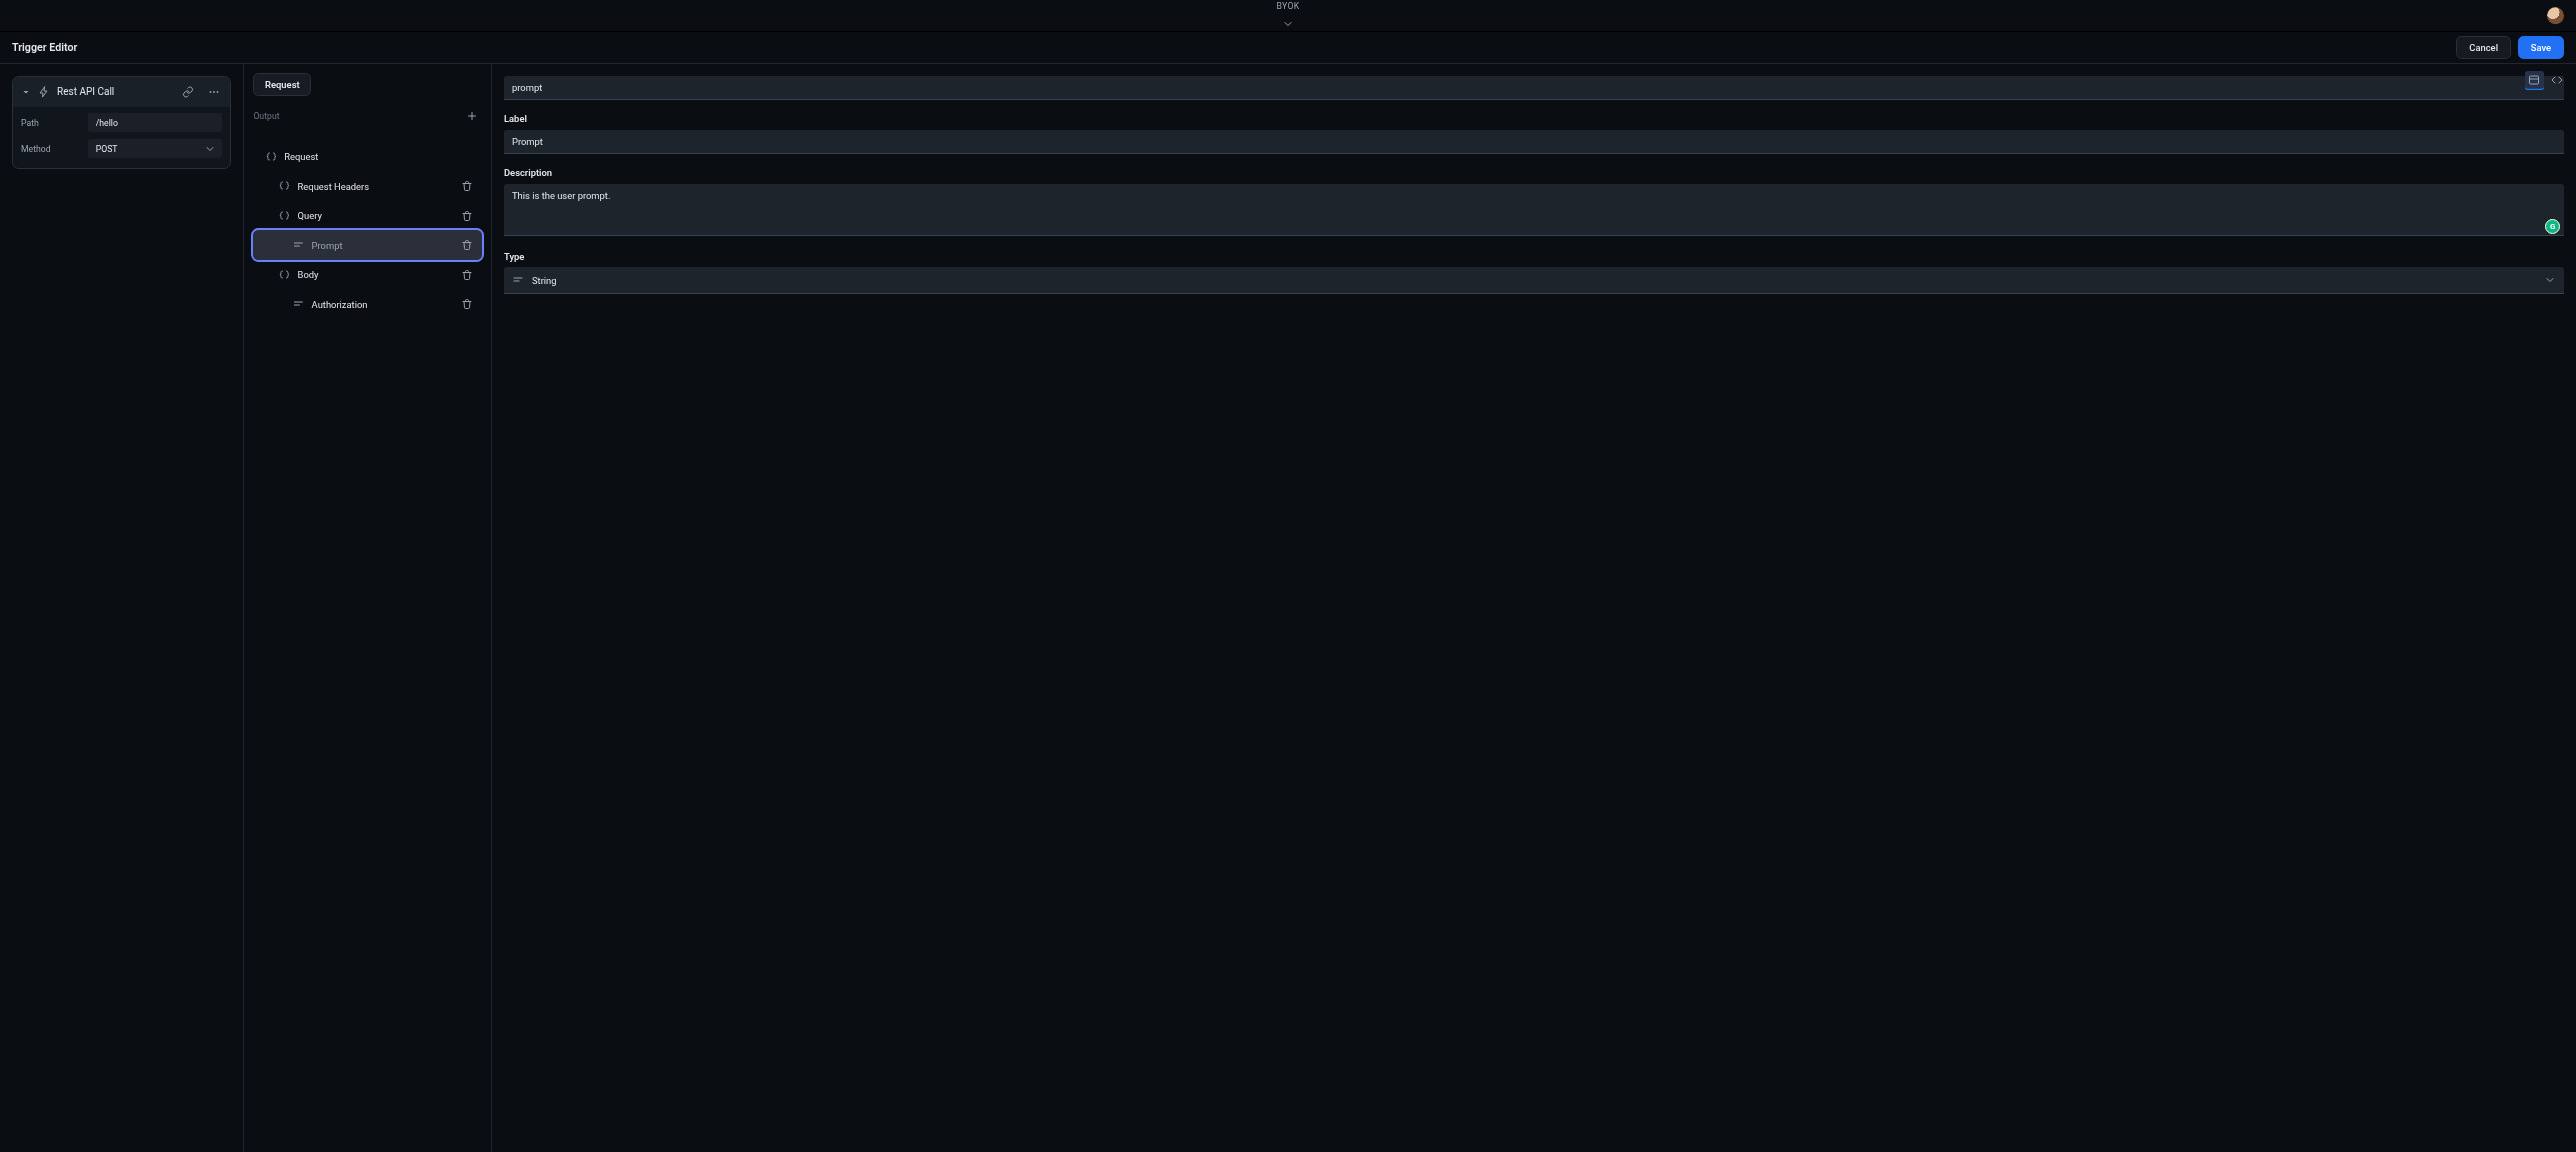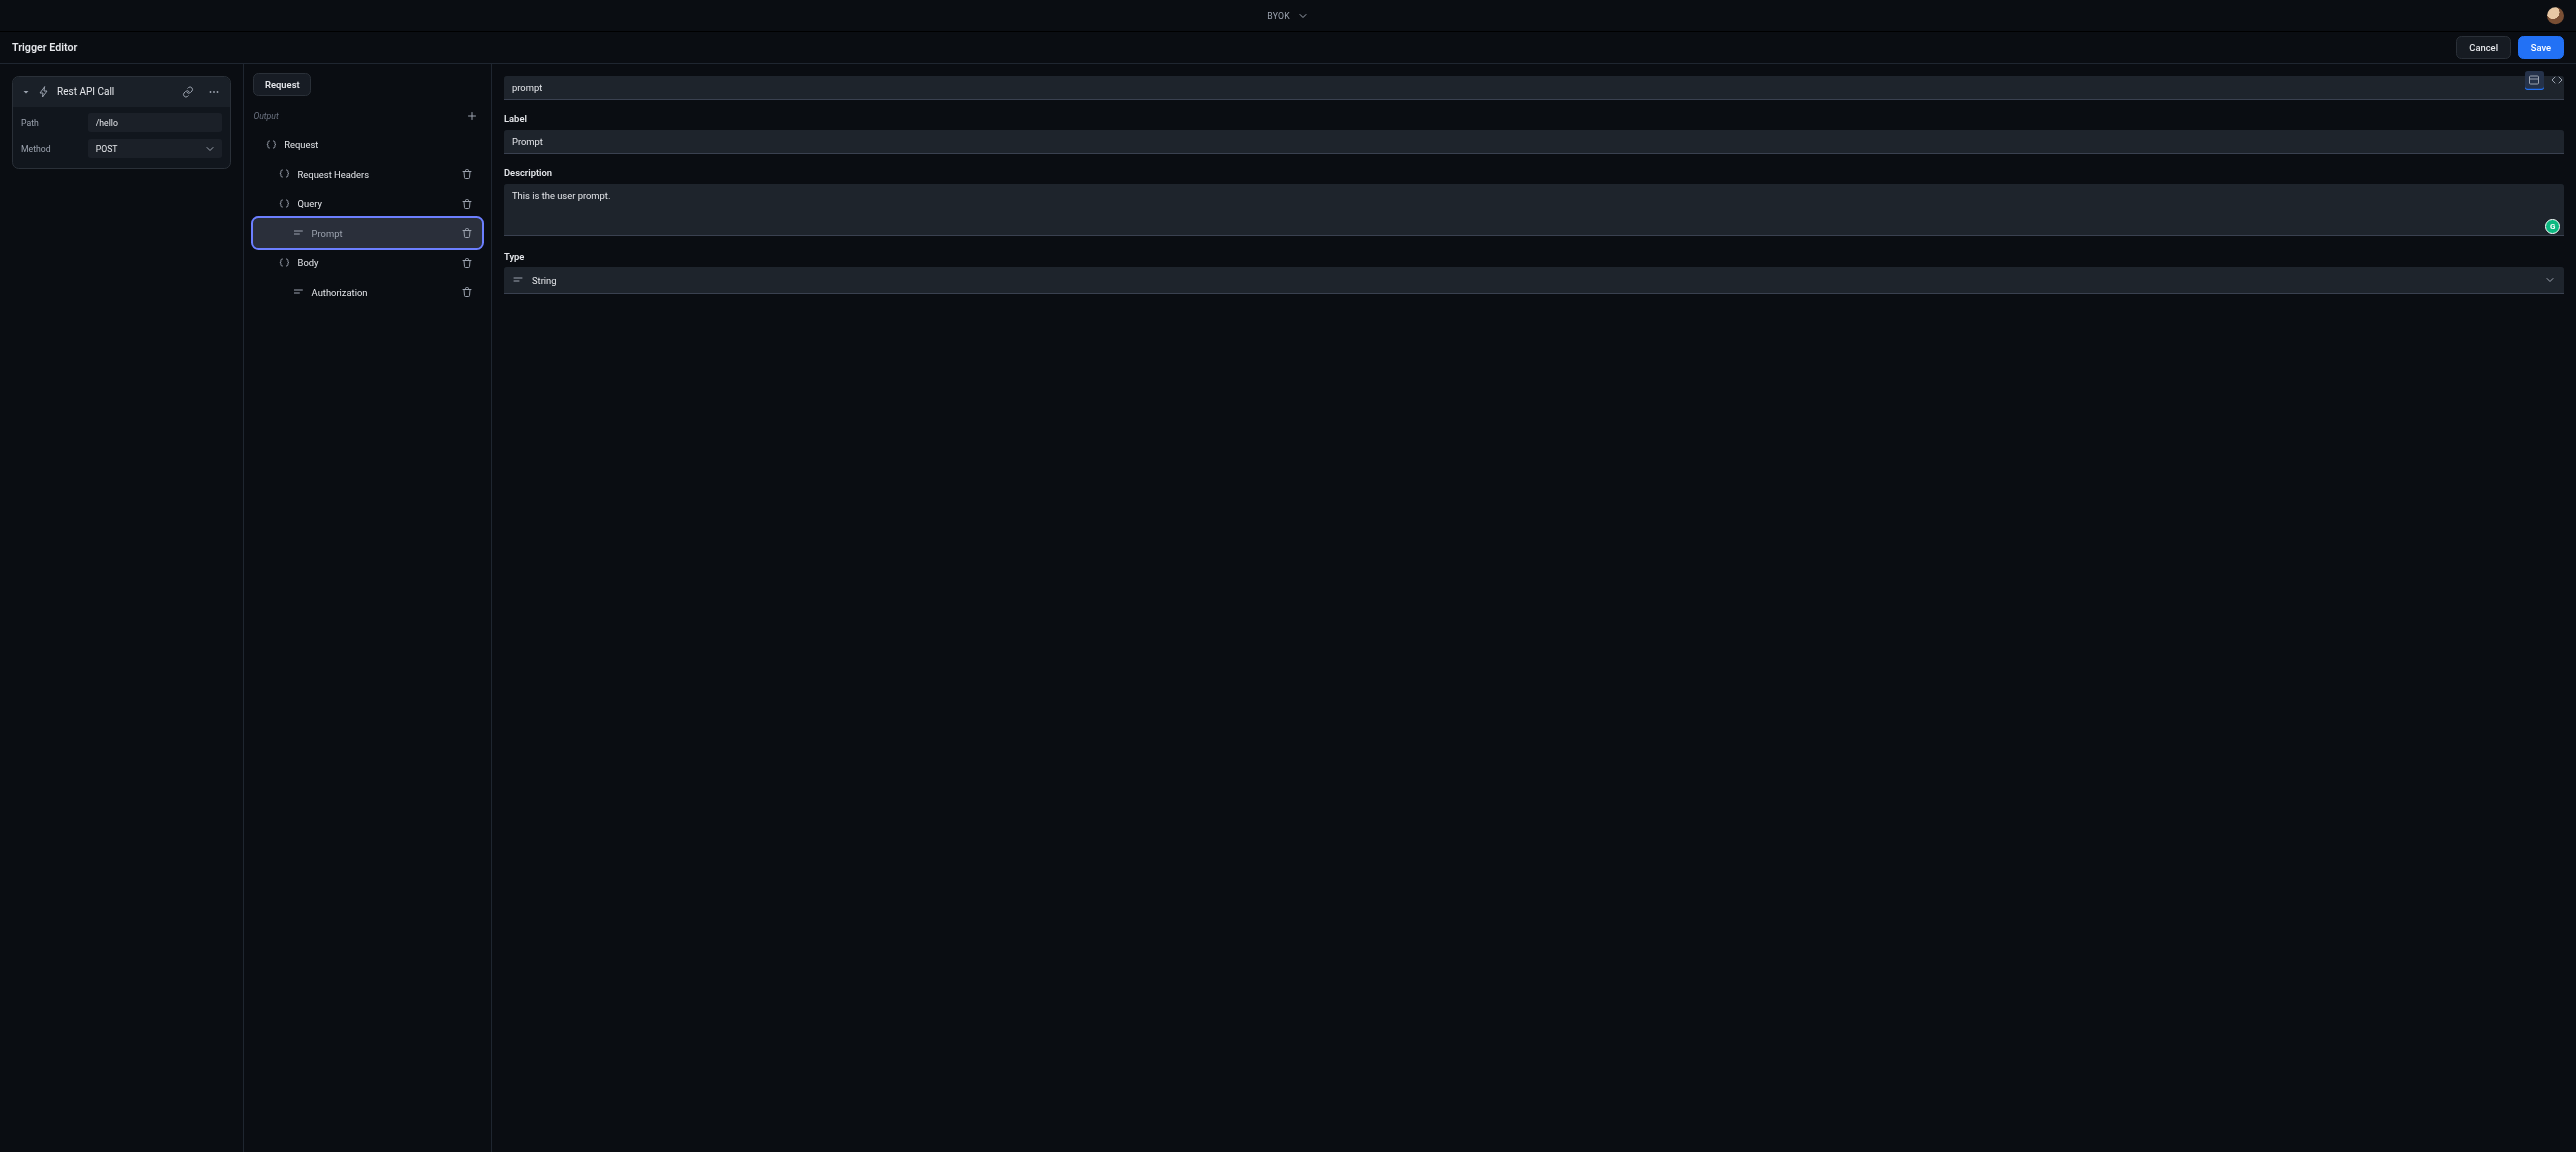--- a/index.html
+++ b/index.html
@@ -40,20 +40,21 @@
     justify-content: center;
     position: relative;
     border-bottom: 0.7px solid #000;
   }
   .topbar-center {
     display: flex; align-items: center; gap: 6.7px;
     color: var(--text-dim);
     font-size: 8.7px;
     letter-spacing: 0.3px;
     cursor: pointer;
+    flex-direction: column;
   }
   .avatar {
     position: absolute;
     right: 12px;
     top: 50%;
     transform: translateY(-50%);
     width: 17.4px; height: 17.4px;
     border-radius: 50%;
     background: radial-gradient(circle at 35% 30%, #e7c7a4 0 40%, #7a4f34 41% 100%);
     overflow: hidden;
@@ -215,22 +216,21 @@
     color: #6ea8ff;
     box-shadow: inset 0 -1.3px 0 0 var(--blue);
   }
 
   .mid-section {
     padding: 9.4px;
   }
   .section-head {
     display: flex; align-items: center; justify-content: space-between;
     height: 20px;
-    margin-bottom: 4px;
-    font-style: italic;
+    margin-bottom: 16px;
   }
   .section-head .label {
     color: var(--text-dimmer);
     font-size: 8.7px;
   }
 
   .tree {
     display: flex; flex-direction: column;
   }
   .tree-row {

